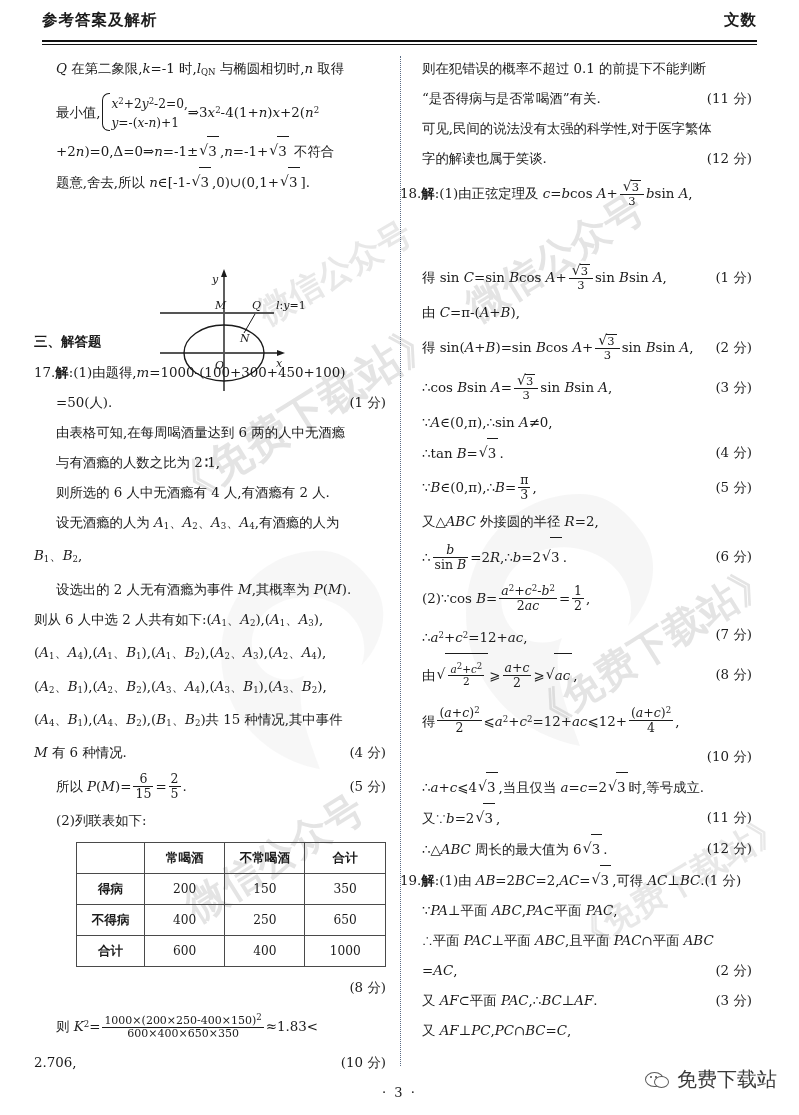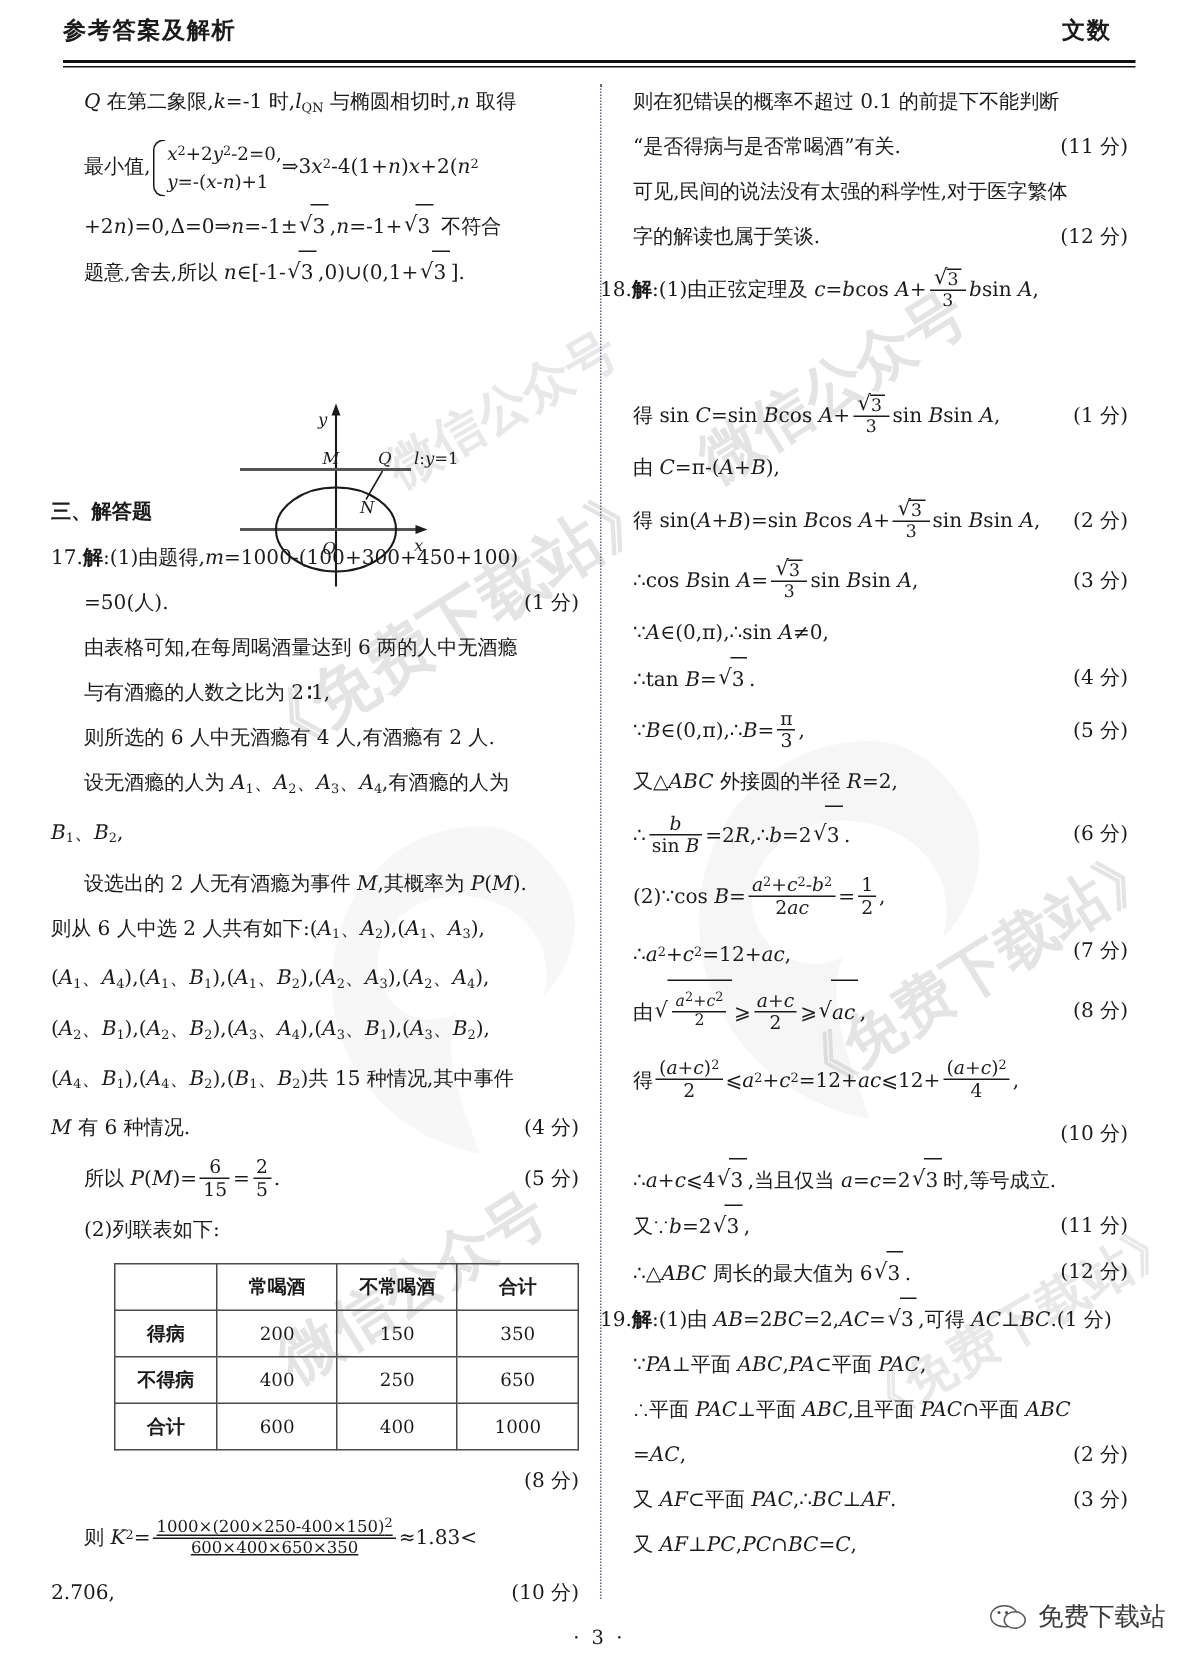--- a/index.html
+++ b/index.html
@@ -12,21 +12,21 @@
 
   
   .header{
     position:absolute;left:42px;top:10px;width:715px;height:34px;
   }
   .header .h-left{
     position:absolute;left:0;top:0;font-size:15.5px;font-weight:bold;
     letter-spacing:1px;
   }
   .header .h-right{
-    position:absolute;right:16px;top:0;font-size:15.5px;font-weight:bold;
+    position:absolute;right:0;top:0;font-size:15.5px;font-weight:bold;
     letter-spacing:1px;
   }
   .rule-wrap{position:absolute;left:42px;top:40px;width:715px;}
   .rule-thick{height:2px;background:#111;}
   .rule-gap{height:2px;}
   .rule-thin{height:1px;background:#111;}
 
   
   .col{
     position:absolute;top:54px;width:352px;
@@ -90,21 +90,21 @@
 
   
   .pagenum{
     position:absolute;left:0;right:0;top:1085px;text-align:center;
     font-size:13px;letter-spacing:2px;
   }
   .brand{
     position:absolute;right:22px;top:1066px;
     display:flex;align-items:center;gap:7px;
     font-family:"DejaVu Sans","Liberation Sans",sans-serif;
-    font-size:17px;color:#3b3b3b;
+    font-size:20px;color:#3b3b3b;
   }
   .brand .mark{width:26px;height:19px;position:relative;}
   .brand .mark .b1{
     position:absolute;left:1px;top:2px;width:17px;height:13px;border-radius:50% 50% 45% 50%;
     background:#fff;border:1.6px solid #5a5a5a;
   }
   .brand .mark .b2{
     position:absolute;left:10px;top:6px;width:13px;height:10px;border-radius:50%;
     background:#fff;border:1.6px solid #5a5a5a;
   }
@@ -278,21 +278,21 @@
         <td class="num">400</td>
         <td class="num">1000</td>
       </tr>
     </tbody>
       </table>
 
     <div class="ln" style="margin-top:6px;">
       <span class="score">(8 分)</span>&nbsp;
     </div>
     <div class="ln indent" style="line-height:42px;">
-      则 <i class="v">K</i><sup>2</sup>=<span class="frac" style="font-size:11px;text-decoration:underline;"><span class="num">1000×(200×250-400×150)<sup>2</sup></span><span class="den">600×400×650×350</span></span>≈1.83&lt;
+      则 <i class="v">K</i><sup>2</sup>=<span class="frac" style="font-size:11px;"><span class="num">1000×(200×250-400×150)<sup>2</sup></span><span class="den">600×400×650×350</span></span>≈1.83&lt;
     </div>
     <div class="ln">
       2.706,<span class="score">(10 分)</span>
     </div>
   </div>
 
   <div class="col col-right">
 
     <div class="ln indent">则在犯错误的概率不超过 0.1 的前提下不能判断</div>
     <div class="ln indent">

